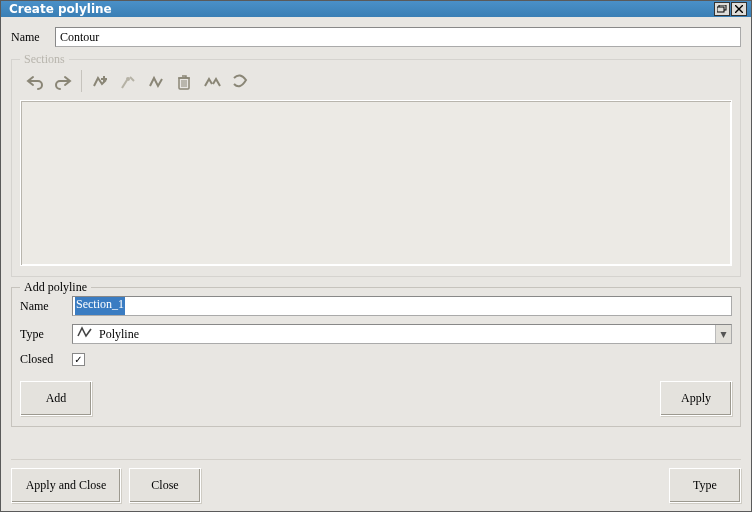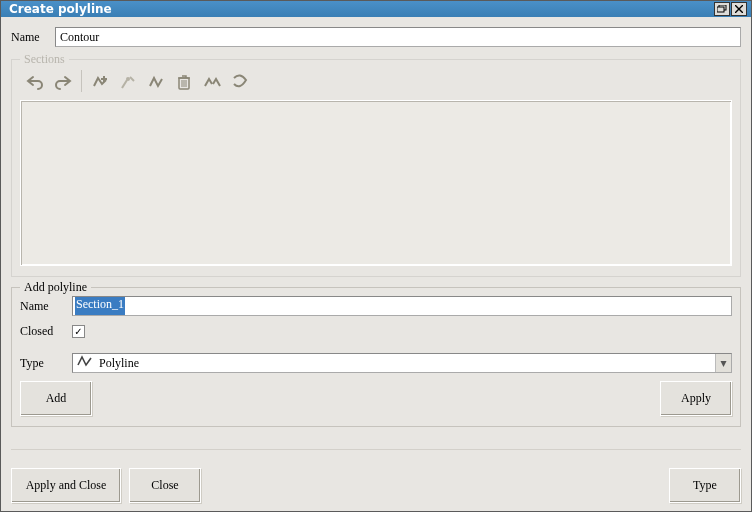--- a/index.html
+++ b/index.html
@@ -125,21 +125,21 @@
     height:35px;
     background:#e4e2dd;
     border:1px solid #fff;
     box-shadow: inset -1px -1px 0 #9c998f, 1px 1px 0 #cfccc4;
     padding:0 12px;
     font:inherit;
     display:inline-flex;align-items:center;justify-content:center;
   }
   .footer {
     border-top:1px solid #d3d0ca;
-    padding-top:18px;
+    padding-top:8px;
     margin-top:auto;
     display:flex;
     gap:8px;
   }
   .footer .spacer{flex:1}
 </style>
 </head>
 <body>
 
 <div class="window">
@@ -224,38 +224,38 @@
     <div class="fieldset" style="margin-top:10px;">
       <span class="legend">Add polyline</span>
 
       <div class="add-elem-row">
         <span class="albl">Name</span>
         <div class="text-input" style="display:flex;padding:0 2px;">
           <span class="selected-text">Section_1</span>
         </div>
       </div>
 
-      <div class="add-elem-row" style="margin-bottom:14px;">
-        <span class="albl">Closed</span>
-        <span class="checkbox">✓</span>
-      </div>
-
       <div class="add-elem-row">
         <span class="albl">Type</span>
         <div class="combo">
           <span>
             <svg width="16" height="12" viewBox="0 0 16 12">
                 <path d="M1 10 L5 2 L9 10 L14 3" fill="none" stroke="#444" stroke-width="1.6"></path>
               </svg>
           </span>
           <span>Polyline</span>
           <span class="arrow">▾</span>
         </div>
       </div>
 
+      <div class="add-elem-row" style="margin-bottom:14px;">
+        <span class="albl">Closed</span>
+        <span class="checkbox">✓</span>
+      </div>
+
       <div style="display:flex;">
         <button class="btn">Add</button>
         <span style="flex:1"></span>
         <button class="btn">Apply</button>
       </div>
     </div>
 
     <div class="footer">
       <button class="btn" style="min-width:110px">Apply and Close</button>
       <button class="btn">Close</button>

